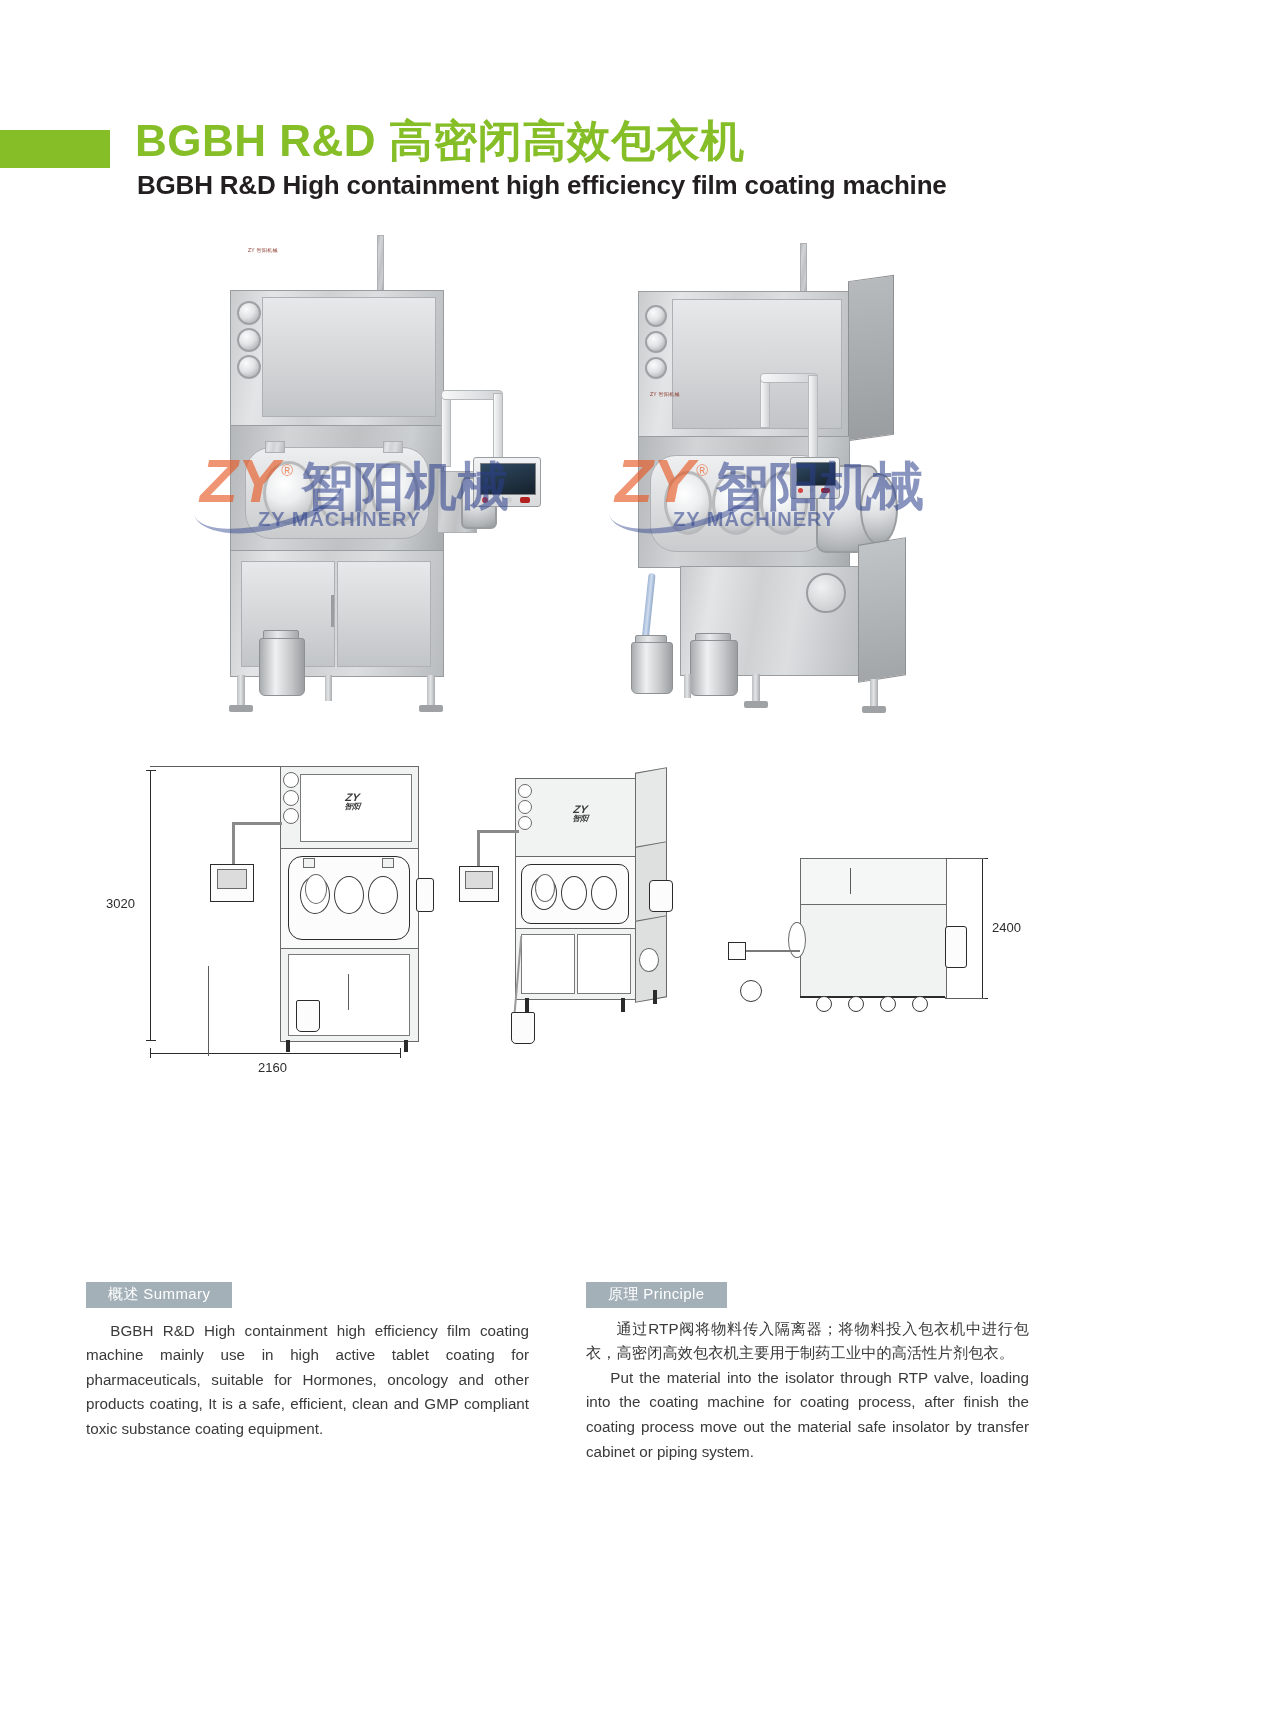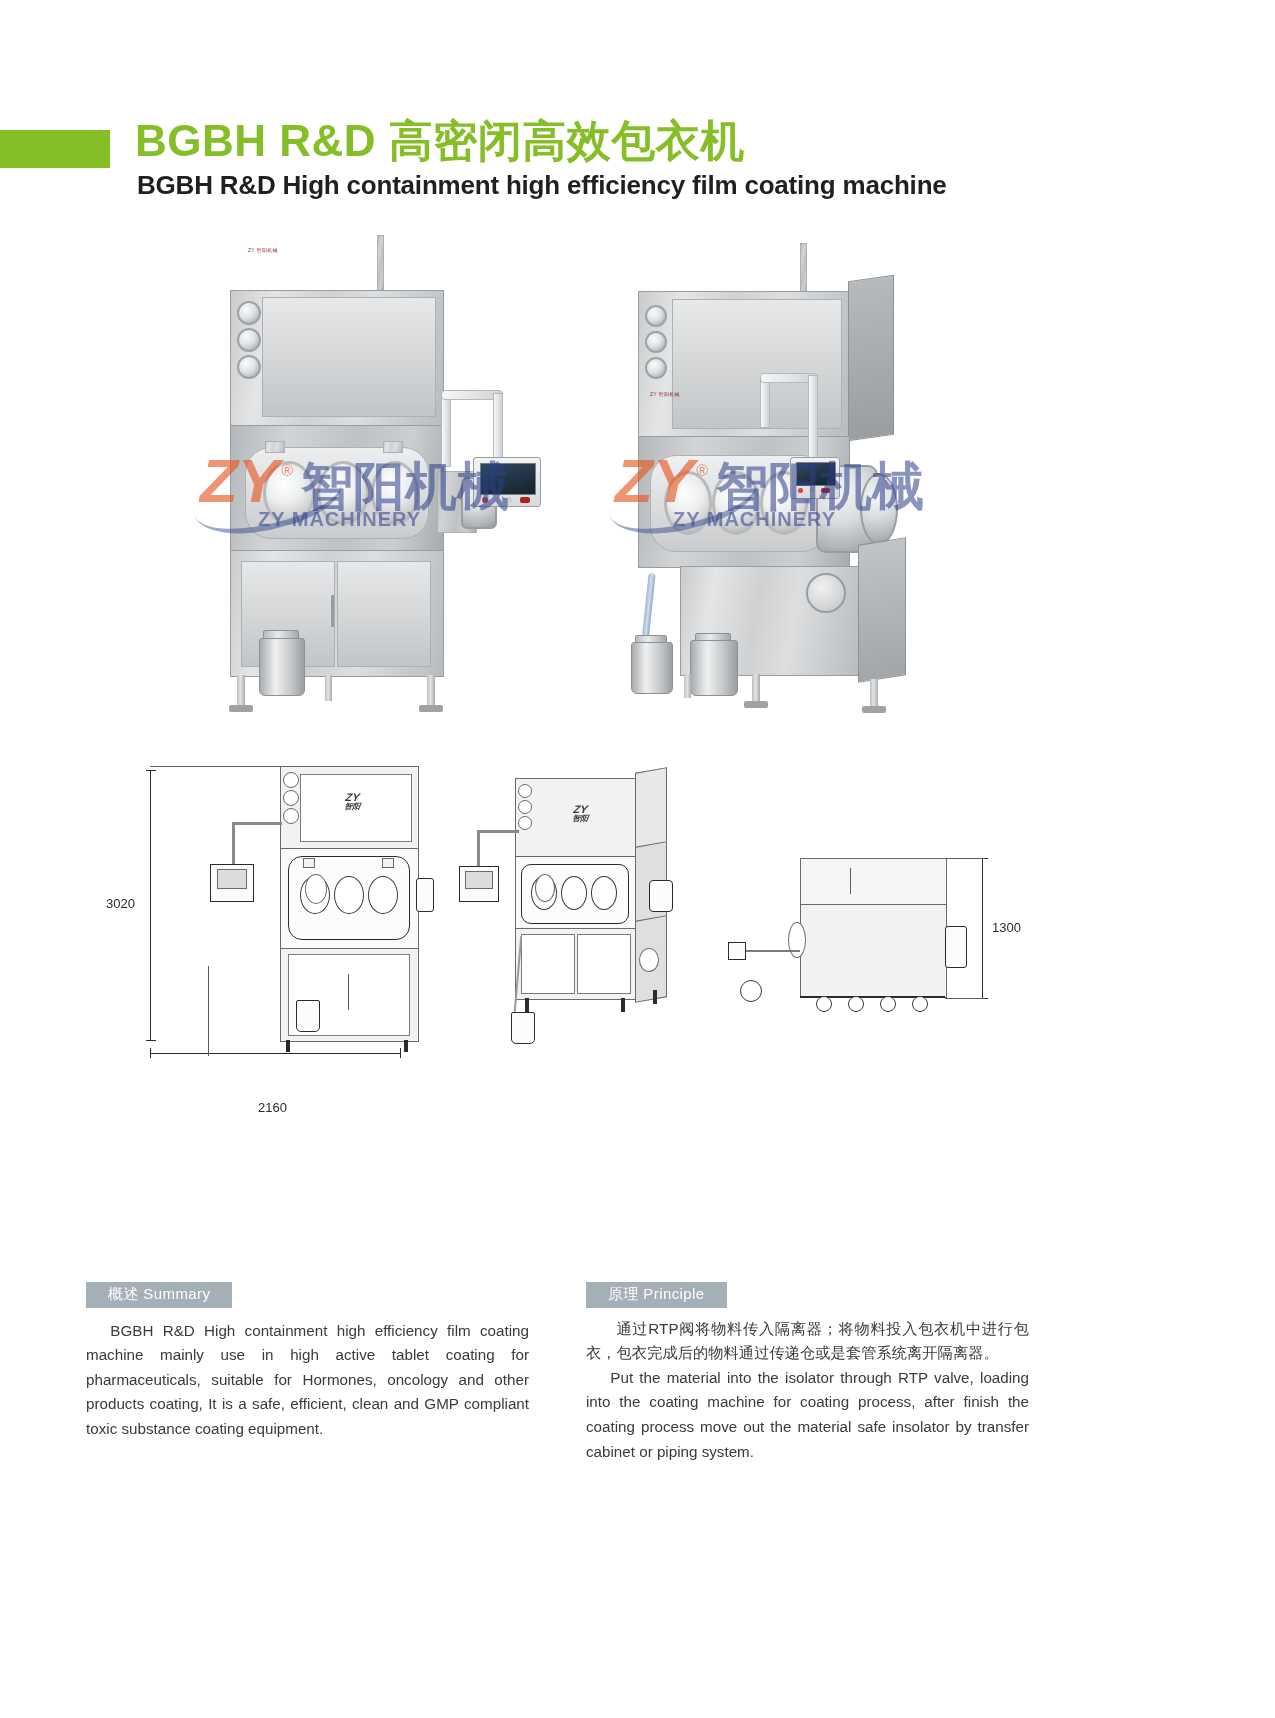--- a/index.html
+++ b/index.html
@@ -255,21 +255,21 @@
     <div class="dwg" style="left:100px;top:0;width:330px;height:340px;">
 
       <div class="ln" style="left:50px;top:22px;width:1px;height:270px;"></div>
       <div class="ln" style="left:46px;top:22px;width:10px;height:1px;"></div>
       <div class="ln" style="left:46px;top:292px;width:10px;height:1px;"></div>
       <div class="dim-txt" style="left:6px;top:148px;">3020</div>
 
       <div class="ln" style="left:50px;top:305px;width:250px;height:1px;"></div>
       <div class="ln" style="left:50px;top:300px;width:1px;height:10px;"></div>
       <div class="ln" style="left:300px;top:300px;width:1px;height:10px;"></div>
-      <div class="dim-txt" style="left:158px;top:312px;margin-top:40px;">2160</div>
+      <div class="dim-txt" style="left:158px;top:312px;">2160</div>
 
       <div class="ln-thin" style="left:50px;top:18px;width:130px;height:1px;"></div>
       <div class="ln-thin" style="left:108px;top:218px;width:1px;height:90px;"></div>
 
       <div class="box-g" style="left:180px;top:18px;width:137px;height:82px;"></div>
       <div class="box-w" style="left:200px;top:26px;width:110px;height:66px;"></div>
       <div class="ell-t" style="left:183px;top:24px;width:14px;height:14px;"></div>
       <div class="ell-t" style="left:183px;top:42px;width:14px;height:14px;"></div>
       <div class="ell-t" style="left:183px;top:60px;width:14px;height:14px;"></div>
       <div class="logo-sm" style="left:245px;top:44px;">
@@ -361,31 +361,31 @@
       <div class="ell" style="left:96px;top:198px;width:14px;height:14px;"></div>
       <div class="ell" style="left:128px;top:198px;width:14px;height:14px;"></div>
       <div class="ell" style="left:160px;top:198px;width:14px;height:14px;"></div>
       <div class="ell" style="left:192px;top:198px;width:14px;height:14px;"></div>
 
       <div class="ln" style="left:262px;top:60px;width:1px;height:140px;"></div>
       <div class="ln" style="left:258px;top:60px;width:10px;height:1px;"></div>
       <div class="ln" style="left:258px;top:200px;width:10px;height:1px;"></div>
       <div class="ln-thin" style="left:225px;top:60px;width:40px;height:1px;"></div>
       <div class="ln-thin" style="left:225px;top:200px;width:40px;height:1px;"></div>
-      <div class="dim-txt" style="left:272px;top:122px;">1300</div>
+      <div class="dim-txt" style="left:272px;top:122px;">2400</div>
     </div>
   </div>
 
   <div class="cols">
 
     <div class="col col-l">
       <div class="sec-head">概述 Summary</div>
       <p class="para en">BGBH R&amp;D High containment high efficiency film coating machine mainly use in high active tablet coating for pharmaceuticals, suitable for Hormones, oncology and other products coating, It is a safe, efficient, clean and GMP compliant toxic substance coating equipment.</p>
     </div>
 
     <div class="col col-r">
       <div class="sec-head">原理 Principle</div>
-      <p class="para cn">通过RTP阀将物料传入隔离器；将物料投入包衣机中进行包衣，包衣完成后的物料通过传递仓或是套管系统离开隔离器。</p>
+      <p class="para cn">通过RTP阀将物料传入隔离器；将物料投入包衣机中进行包衣，高密闭高效包衣机主要用于制药工业中的高活性片剂包衣。</p>
       <p class="para en">Put the material into the isolator through RTP valve, loading into the coating machine for coating process, after finish the coating process move out the material safe insolator by transfer cabinet or piping system.</p>
     </div>
   </div>
 
 </div>
 
 </body></html>

